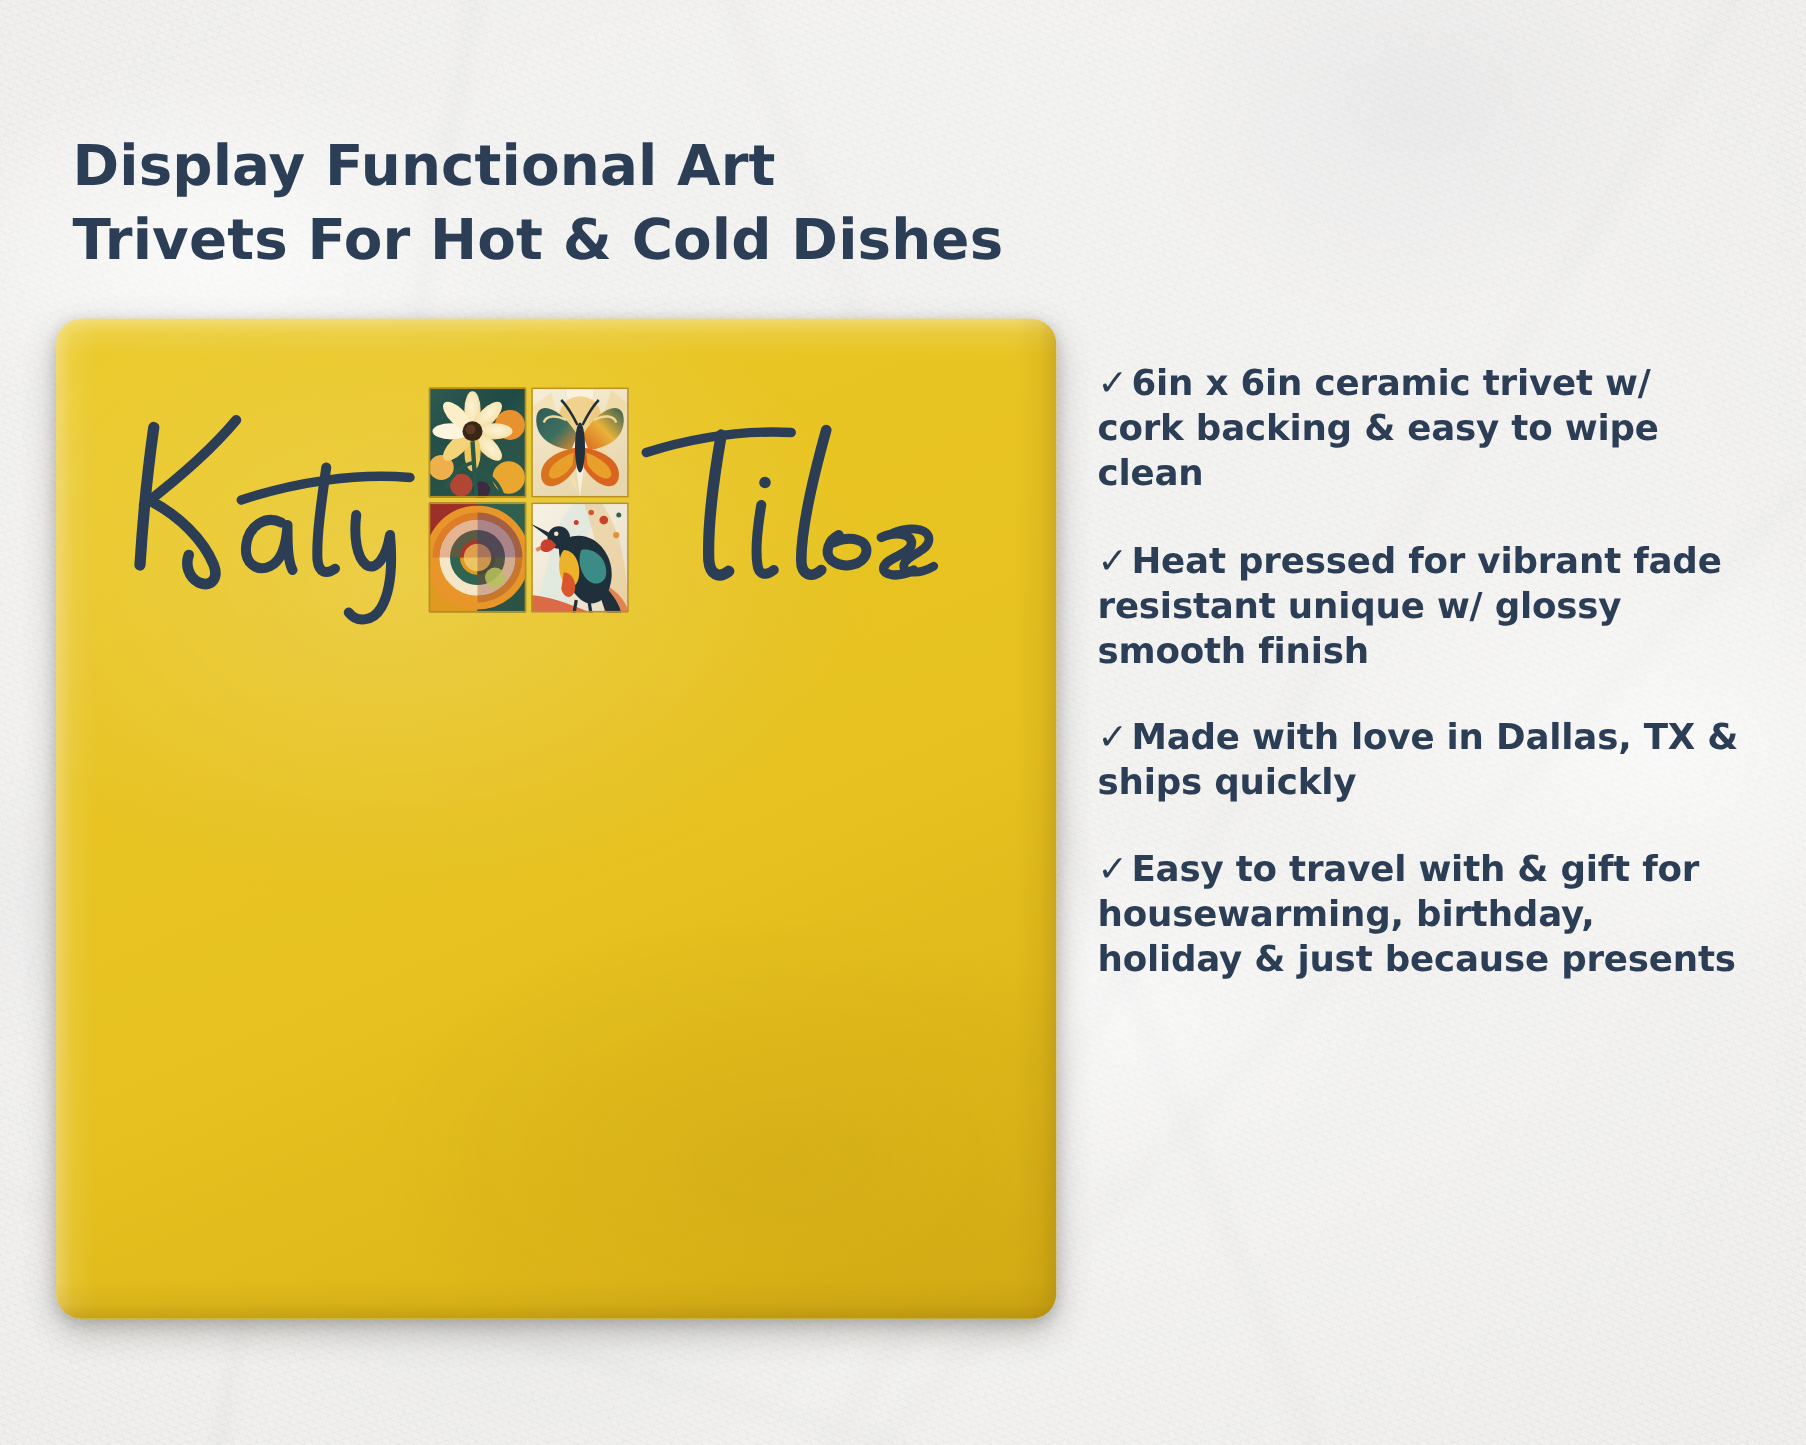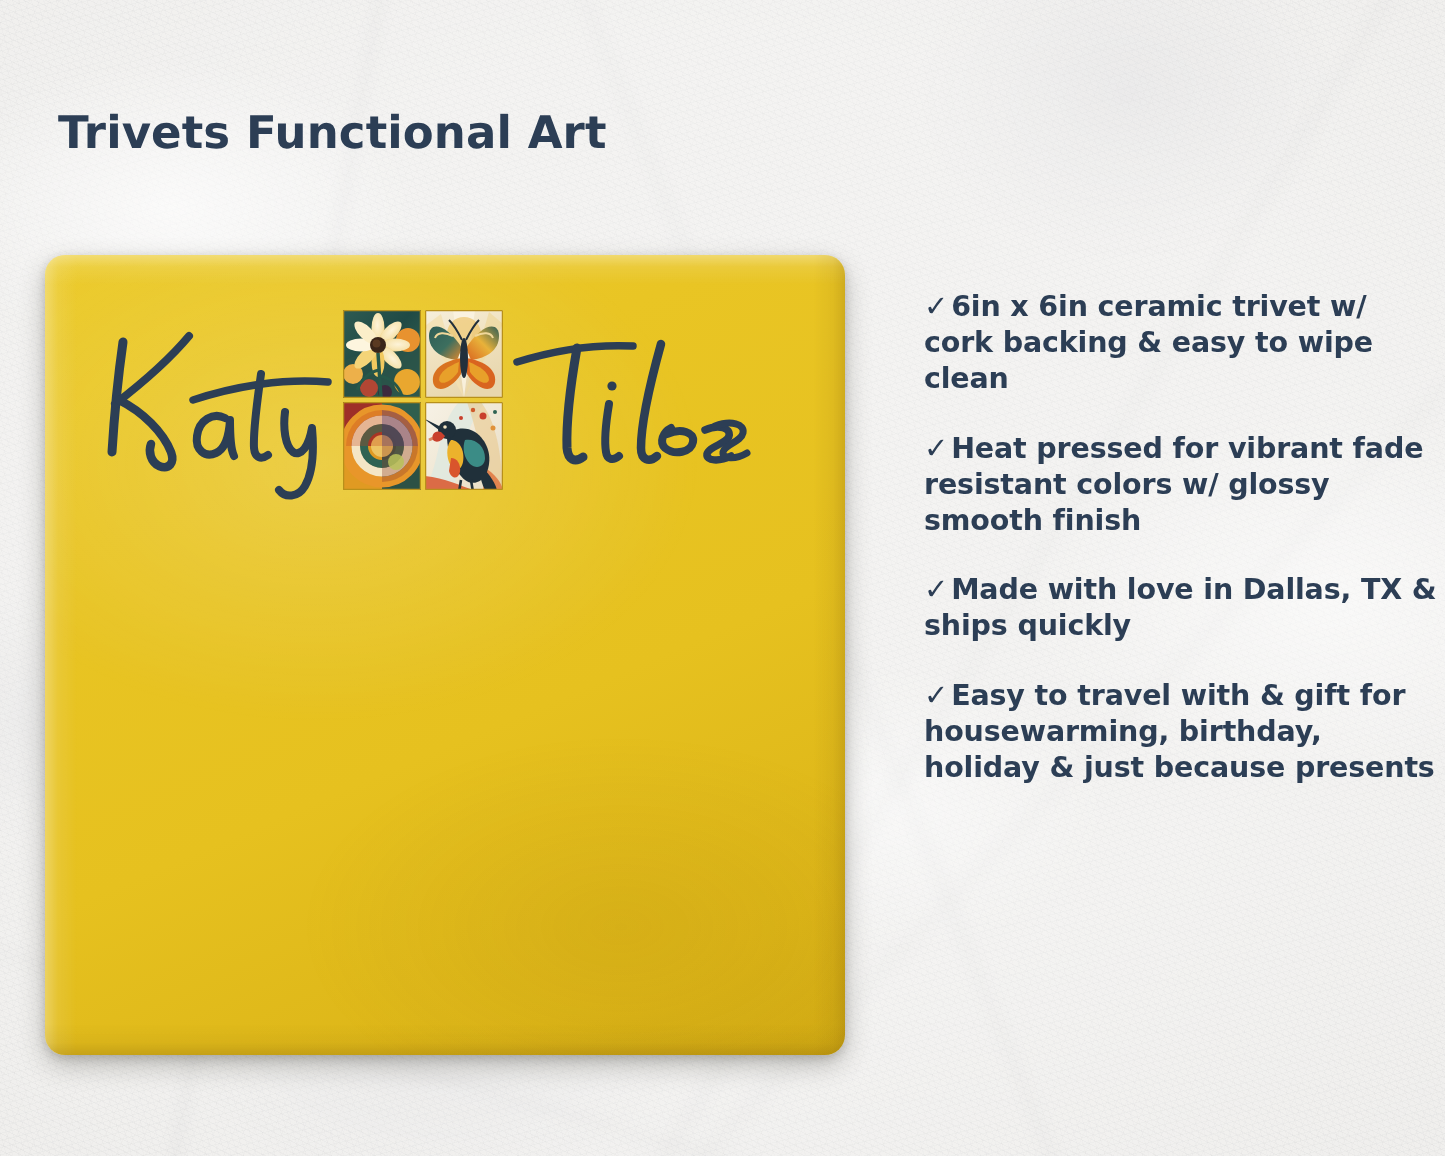--- a/index.html
+++ b/index.html
@@ -152,21 +152,20 @@
   .features {
     position: absolute;
     left: 878px;
     top: 288px;
     width: 520px;
     color: #2c3e55;
     font-family: "DejaVu Sans", sans-serif;
     font-weight: 700;
     font-size: 28.5px;
     line-height: 1.26;
-    margin-left: 46px;
   }
   .feature-item {
     display: block;
     margin-bottom: 33px;
     letter-spacing: -.15px;
   }
   .feature-item:last-child { margin-bottom: 0; }
   .feature-check {
     font-weight: 400;
     font-size: 29px;
@@ -178,21 +177,22 @@
 
 <div class="canvas">
 
   <div class="paper-base"></div>
   <div class="paper-fibers"></div>
   <div class="paper-mottle"></div>
   <div class="paper-creases"></div>
   <div class="paper-vignette"></div>
 
   <div class="headline">
-    <span class="hl-line">Trivets Functional Art</span>
+    <span class="hl-line">Display Functional Art</span>
+    <span class="hl-line">Trivets For Hot &amp; Cold Dishes</span>
   </div>
 
   <div class="tile-wrap">
     <div class="tile"></div>
     <div class="tile-gloss"></div>
     <div class="tile-bevel-tl"></div>
     <div class="tile-bevel-br"></div>
   </div>
 
   <div class="logo">
@@ -403,21 +403,21 @@
                  C 637 159, 650 160, 662 153" stroke-width="7"></path>
       </g>
     </svg>
   </div>
 
   <div class="features">
     <span class="feature-item">
       <span class="feature-check">✓</span><span>6in x 6in ceramic trivet w/ cork backing &amp; easy to wipe clean</span>
     </span>
     <span class="feature-item">
-      <span class="feature-check">✓</span><span>Heat pressed for vibrant fade resistant colors w/ glossy smooth finish</span>
+      <span class="feature-check">✓</span><span>Heat pressed for vibrant fade resistant unique w/ glossy smooth finish</span>
     </span>
     <span class="feature-item">
       <span class="feature-check">✓</span><span>Made with love in Dallas, TX &amp; ships quickly</span>
     </span>
     <span class="feature-item">
       <span class="feature-check">✓</span><span>Easy to travel with &amp; gift for housewarming, birthday, holiday &amp; just because presents</span>
     </span>
   </div>
 
 </div>

